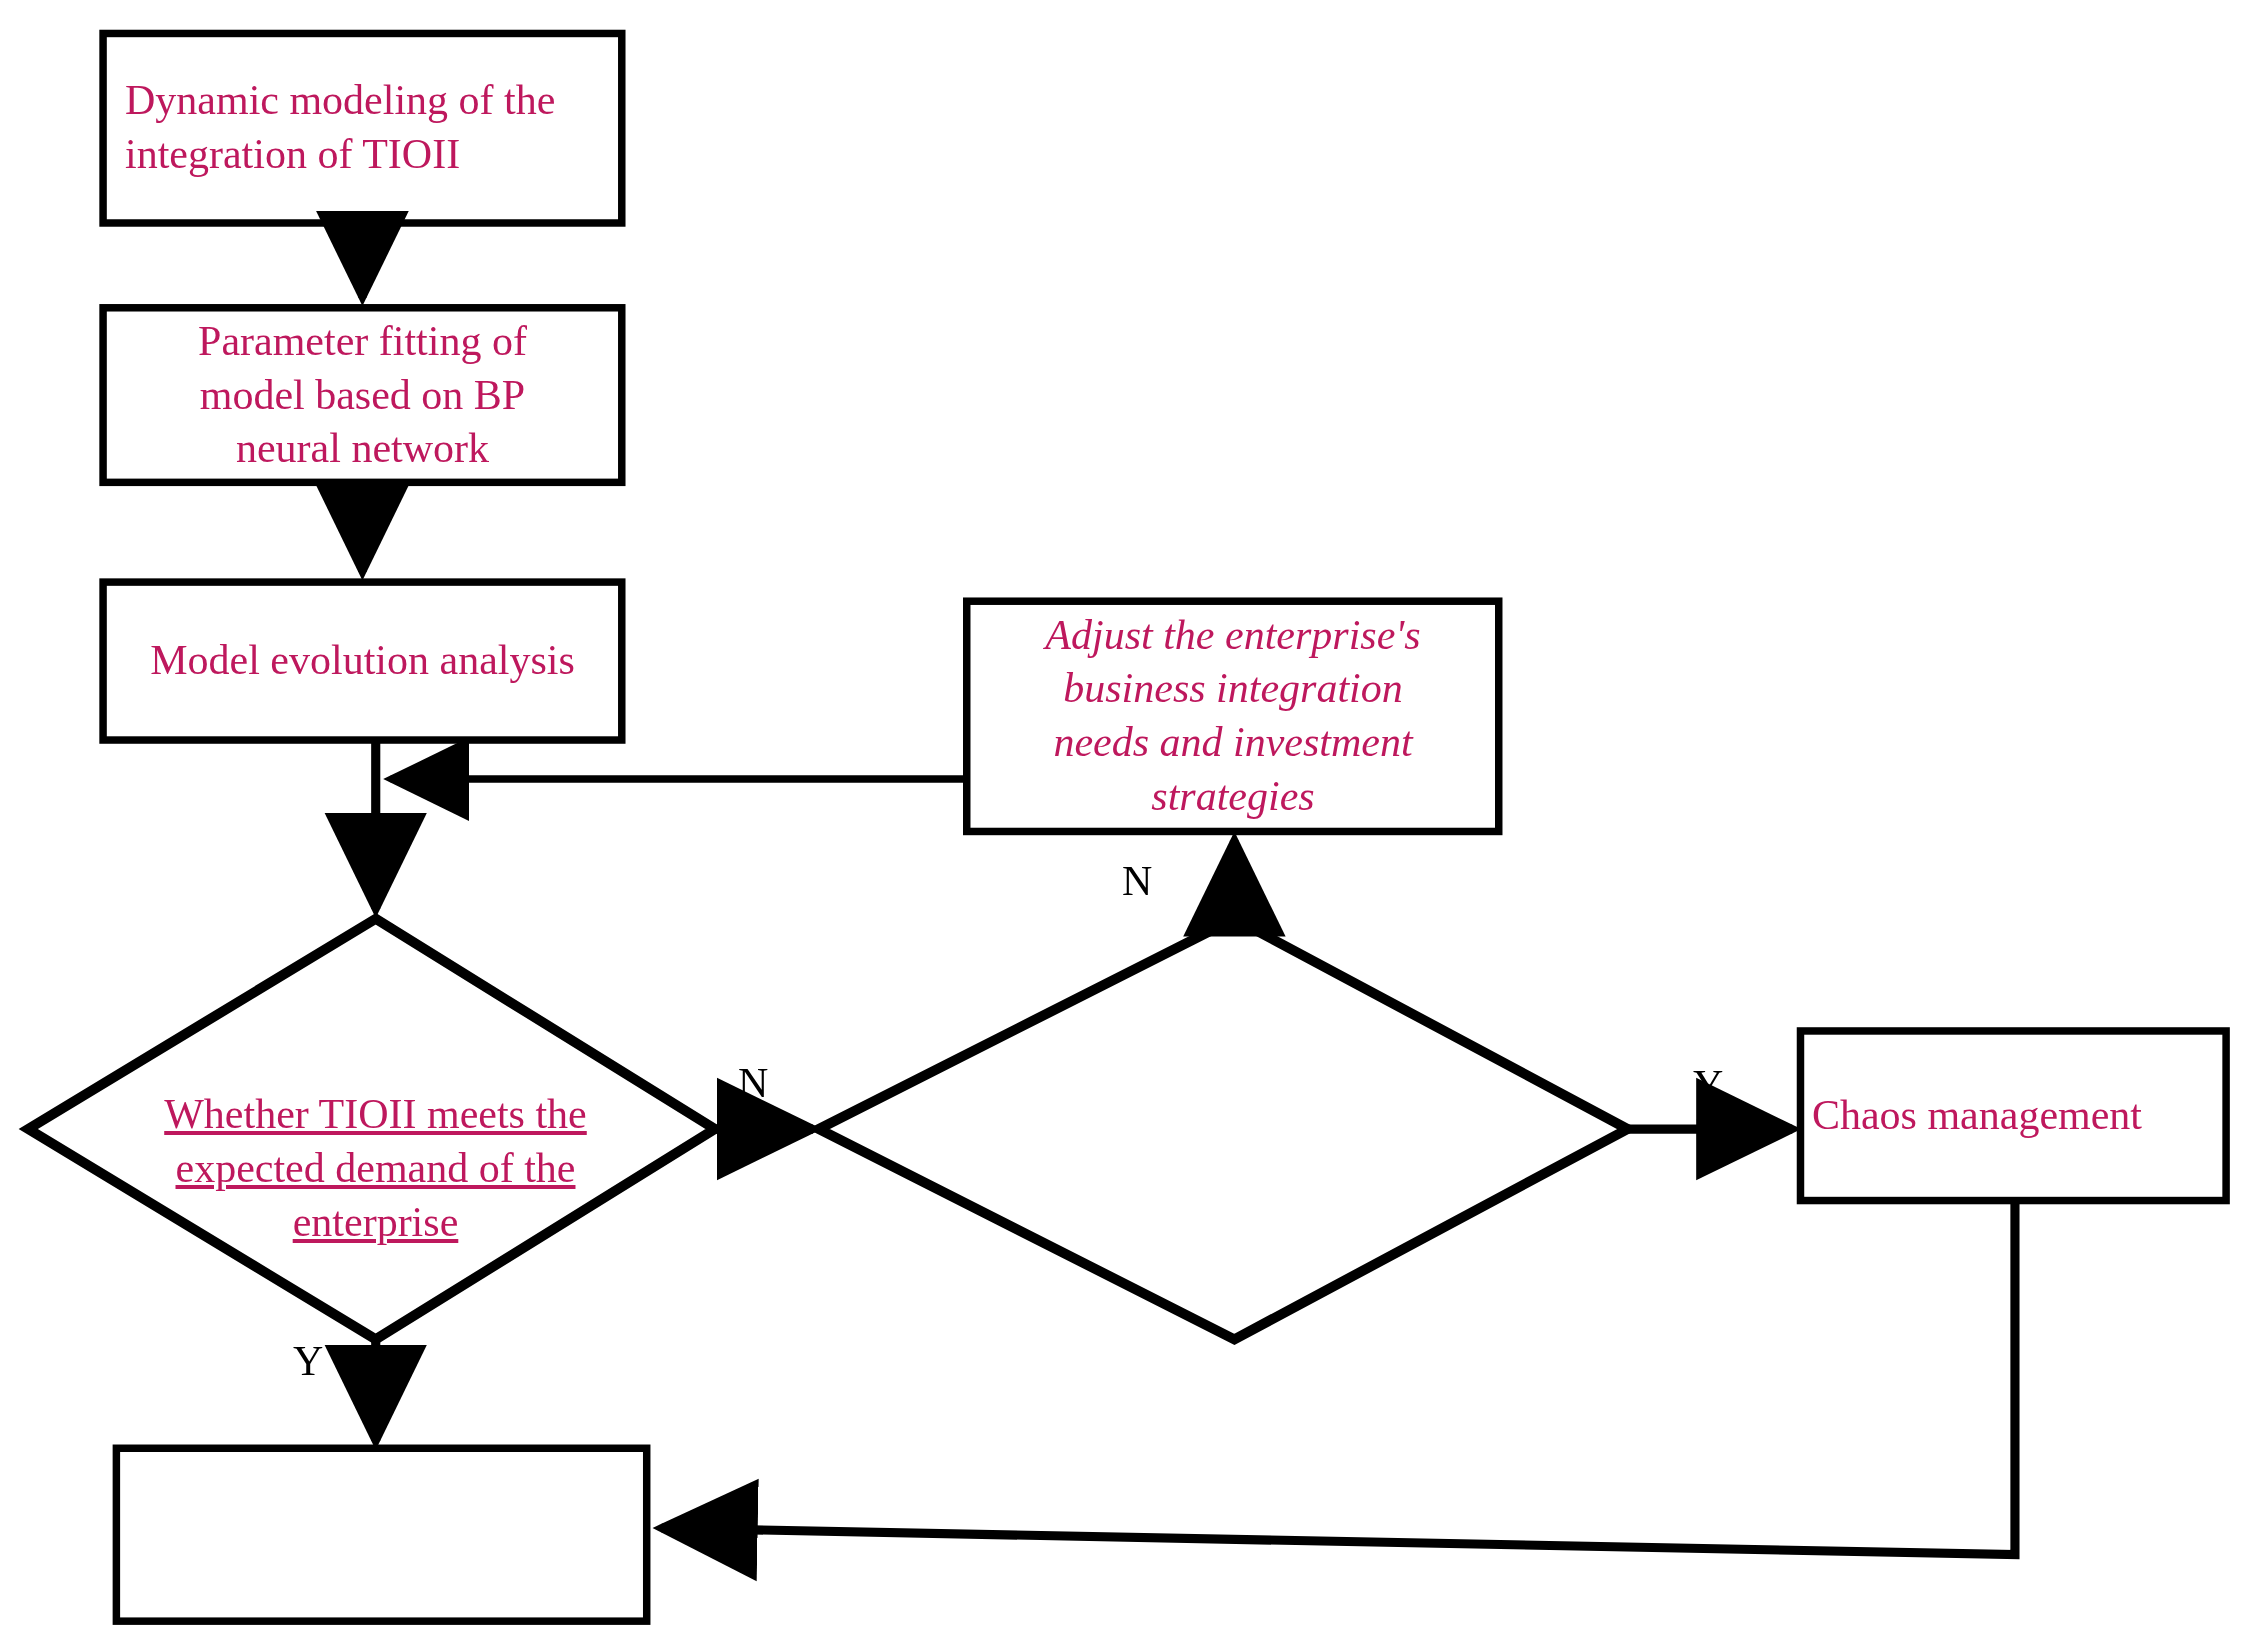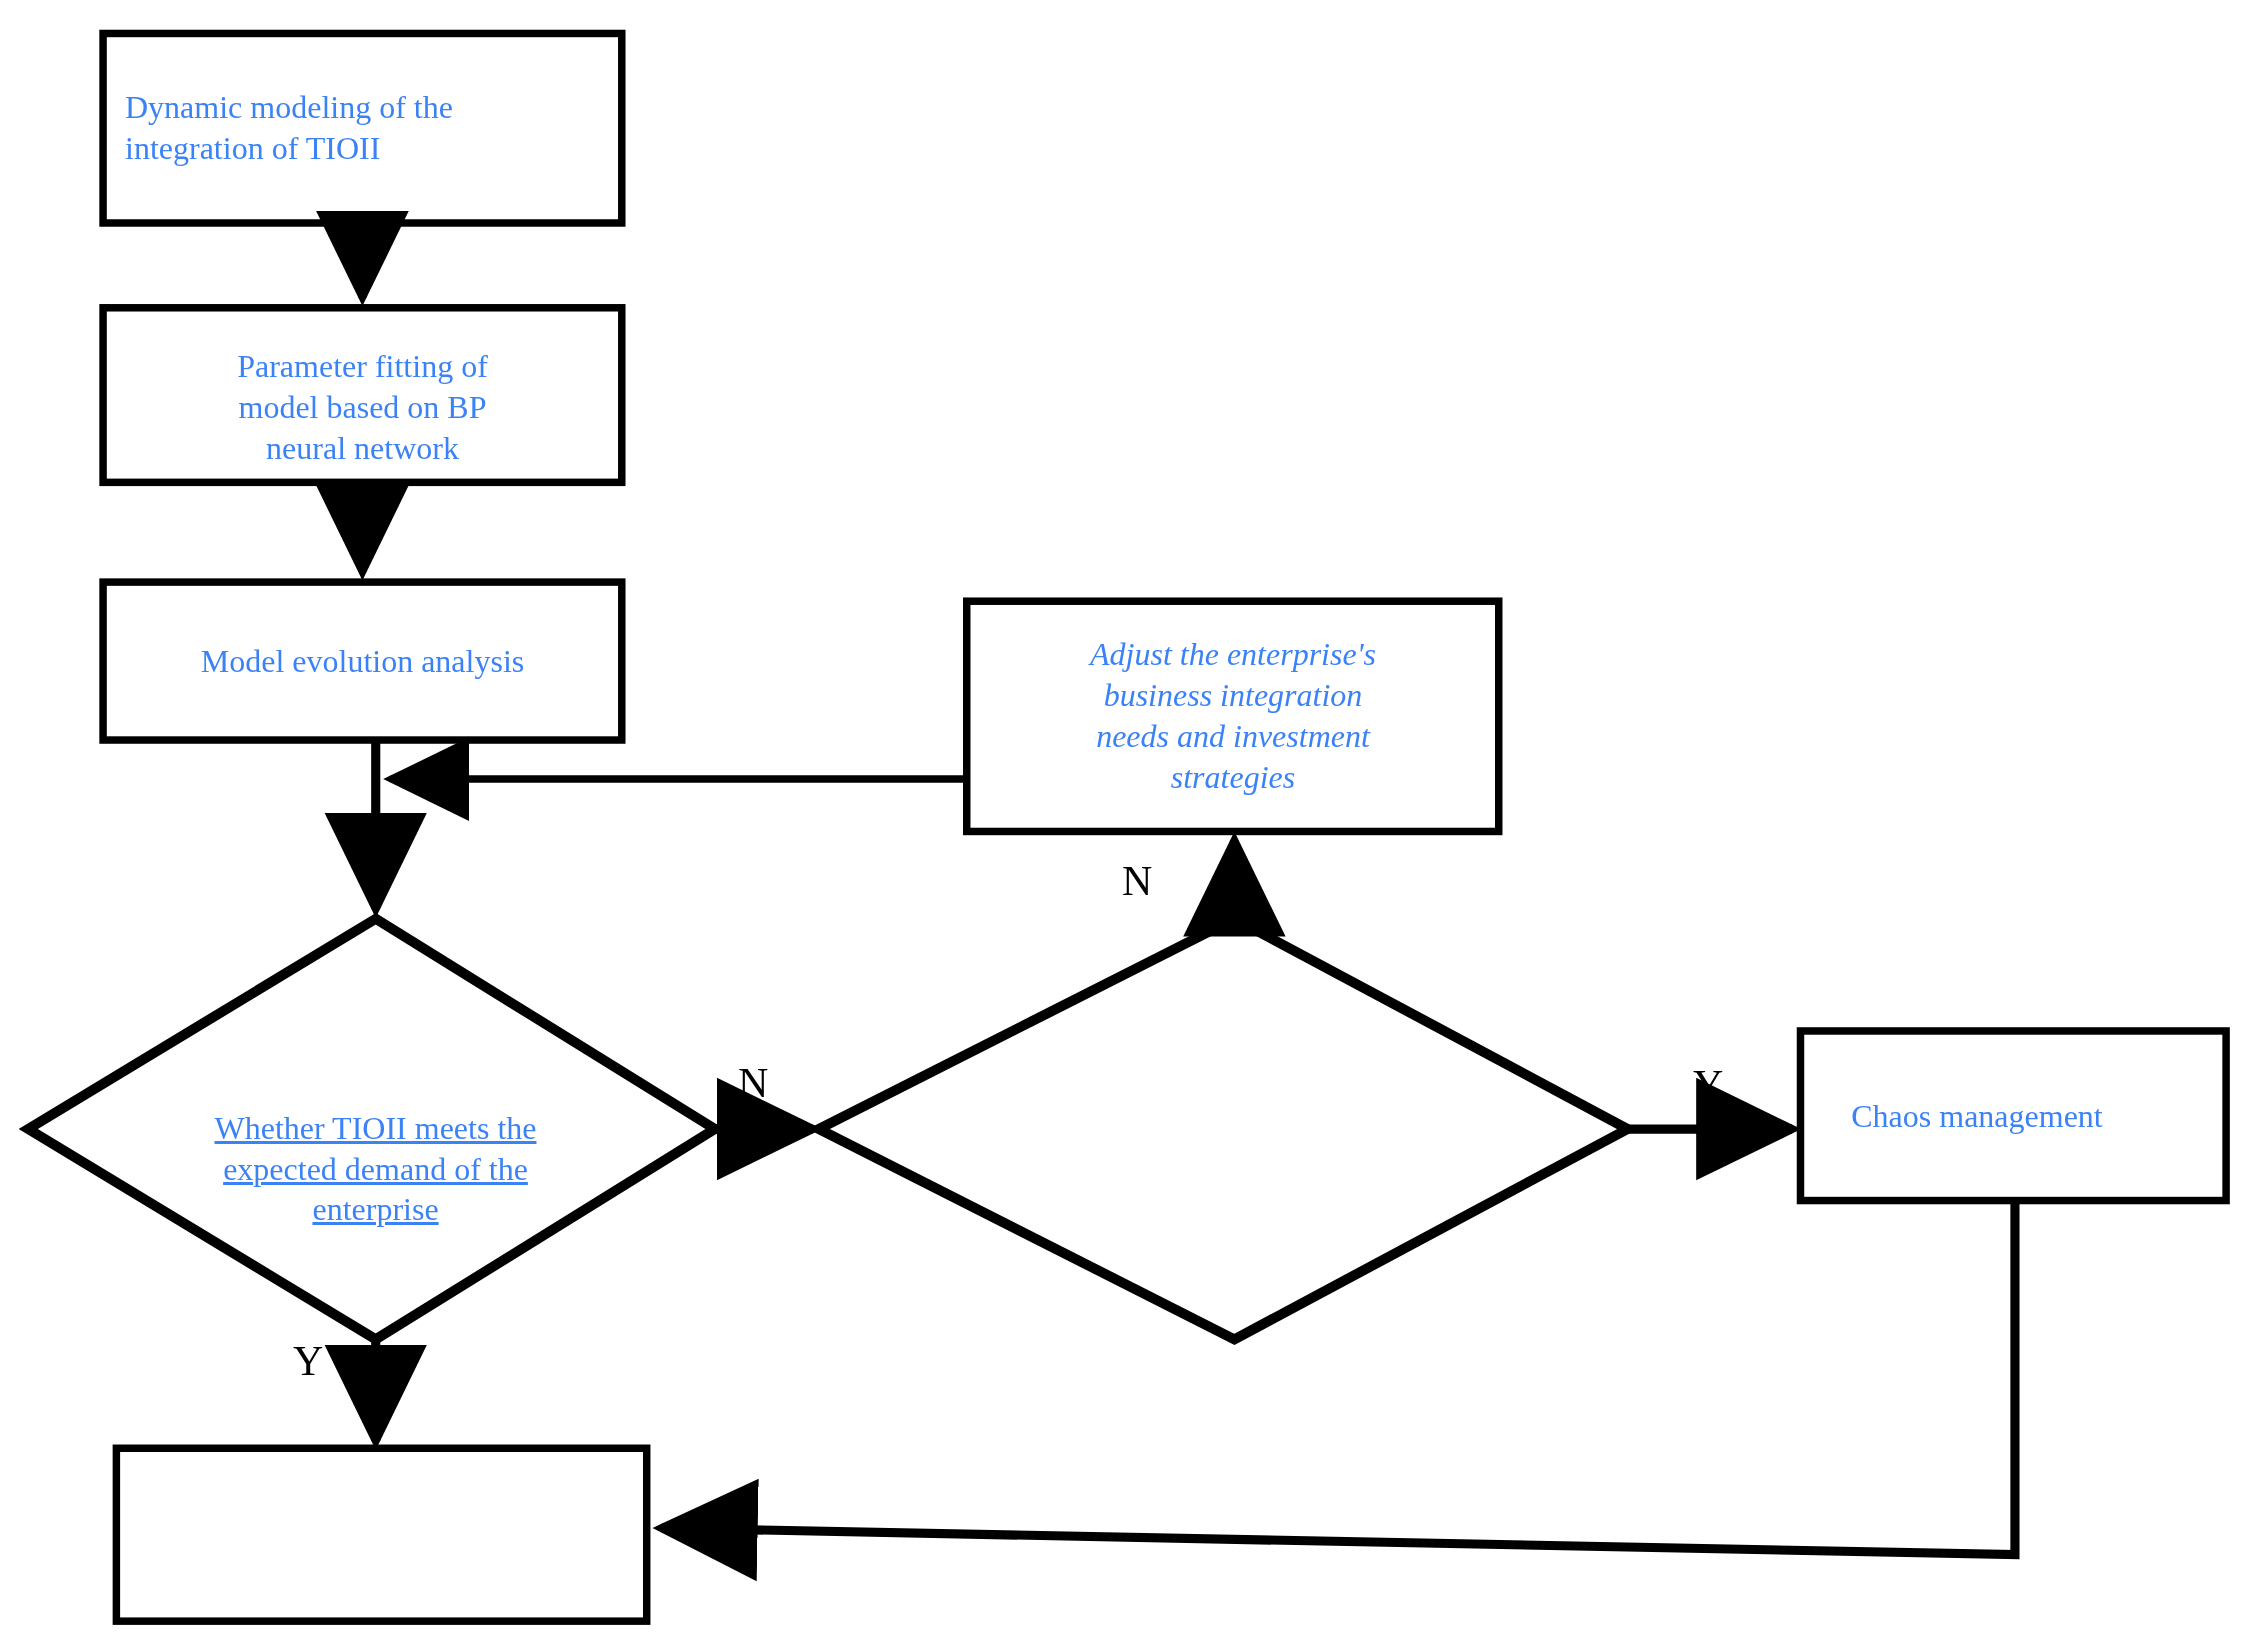--- a/index.html
+++ b/index.html
@@ -21,23 +21,23 @@
     top: 0;
     width: 2261px;
     height: 1638px;
   }
   .node-text {
     position: absolute;
     display: flex;
     align-items: center;
     justify-content: center;
     text-align: center;
-    color: #3b82f6;
+    color: #be185d;
     font-family: "Liberation Serif", "DejaVu Serif", serif;
-    font-size: 32px;
+    font-size: 42px;
     line-height: 1.28;
     white-space: pre-line;
     pointer-events: none;
   }
   .edge-label {
     position: absolute;
     color: #000000;
     font-family: "Liberation Serif", "DejaVu Serif", serif;
     font-size: 42px;
     line-height: 1;
@@ -86,21 +86,21 @@
     <line x1="1485" y1="1105" x2="1485" y2="1011" stroke="#000000" stroke-width="11" marker-end="url(#arrow)"></line>
 
     <line x1="1958" y1="1358" x2="2156" y2="1358" stroke="#000000" stroke-width="11" marker-end="url(#arrow)"></line>
 
     <polyline points="2424,1444 2424,1870 796,1838" fill="none" stroke="#000000" stroke-width="11" marker-end="url(#arrow)"></polyline>
   </svg>
 
   <div class="node-text" style="left:125px; top:33px; width:499px; height:190px; justify-content:flex-start; text-align:left;">Dynamic modeling of the
 integration of  TIOII</div>
 
-  <div class="node-text" style="left:103px; top:320px; width:519px; height:175px;">Parameter fitting of
+  <div class="node-text" style="left:103px; top:308px; width:519px; height:175px;">Parameter fitting of
 model based on BP
 neural network</div>
 
   <div class="node-text" style="left:103px; top:582px; width:519px; height:158px;">Model evolution analysis</div>
 
   <div class="node-text" style="left:967px; top:601px; width:532px; height:230px;font-style:italic;">Adjust the enterprise's
 business integration
 needs and investment
 strategies</div>
 

